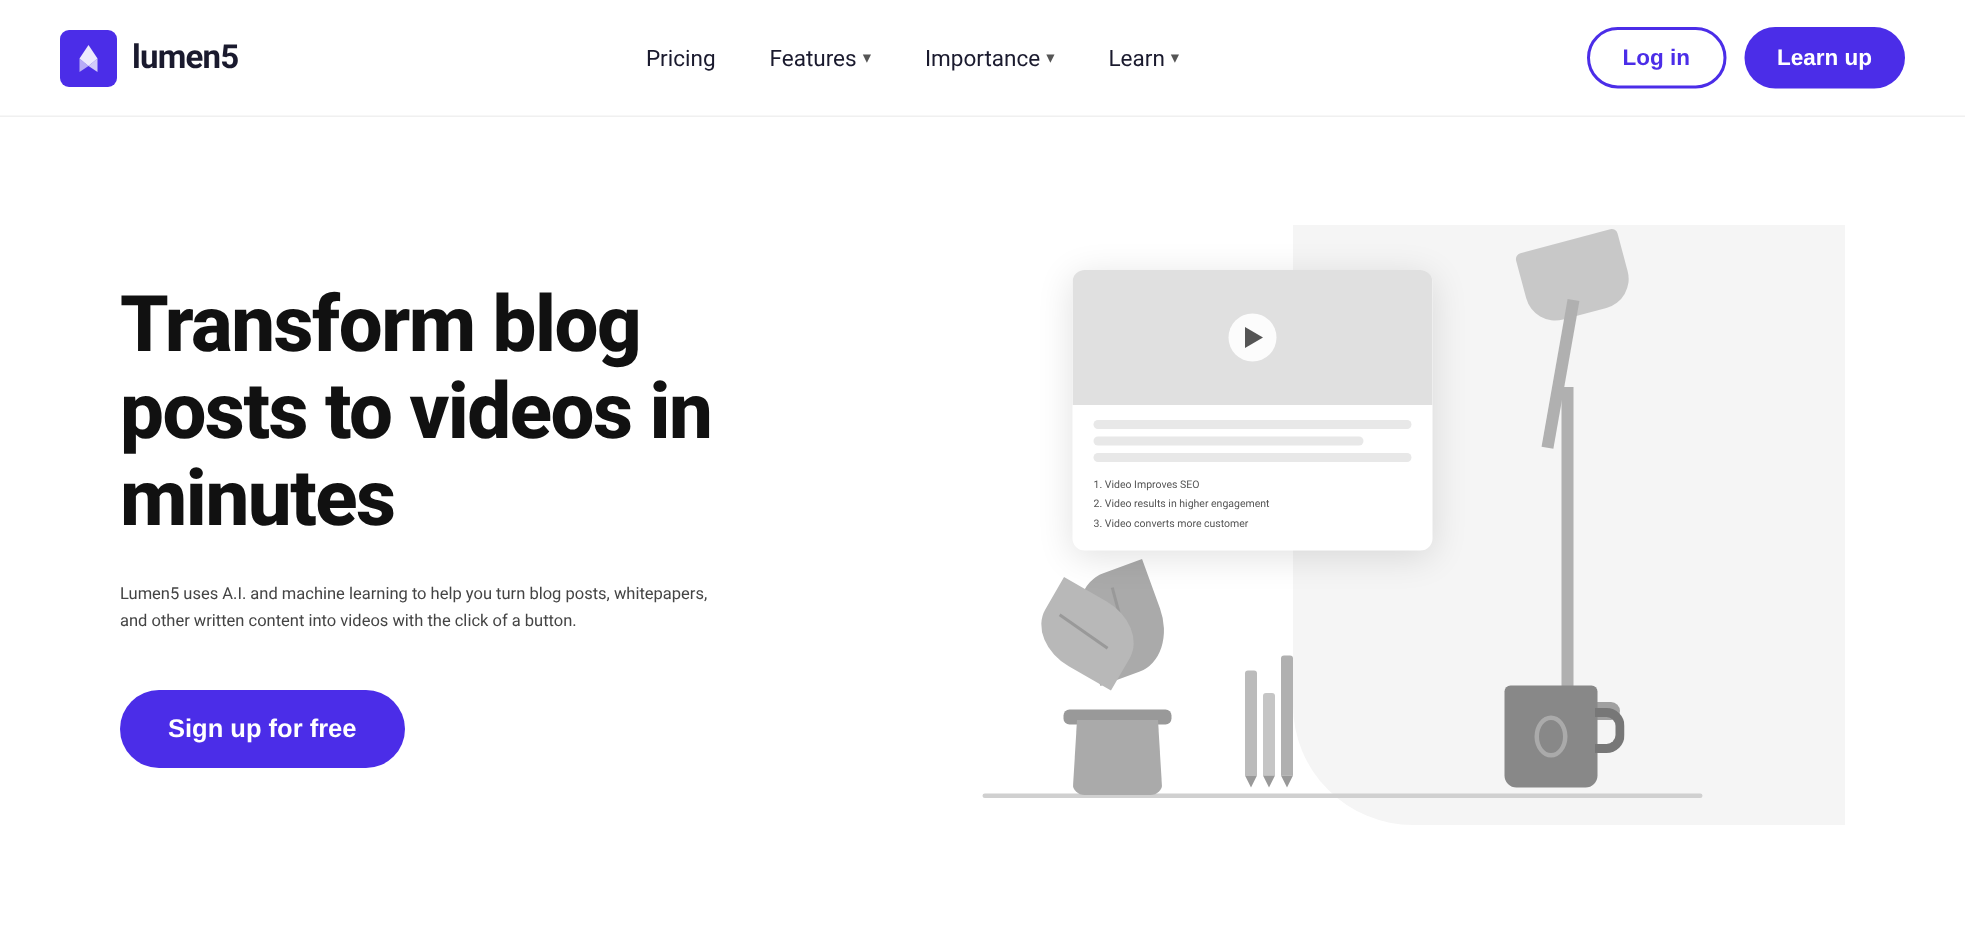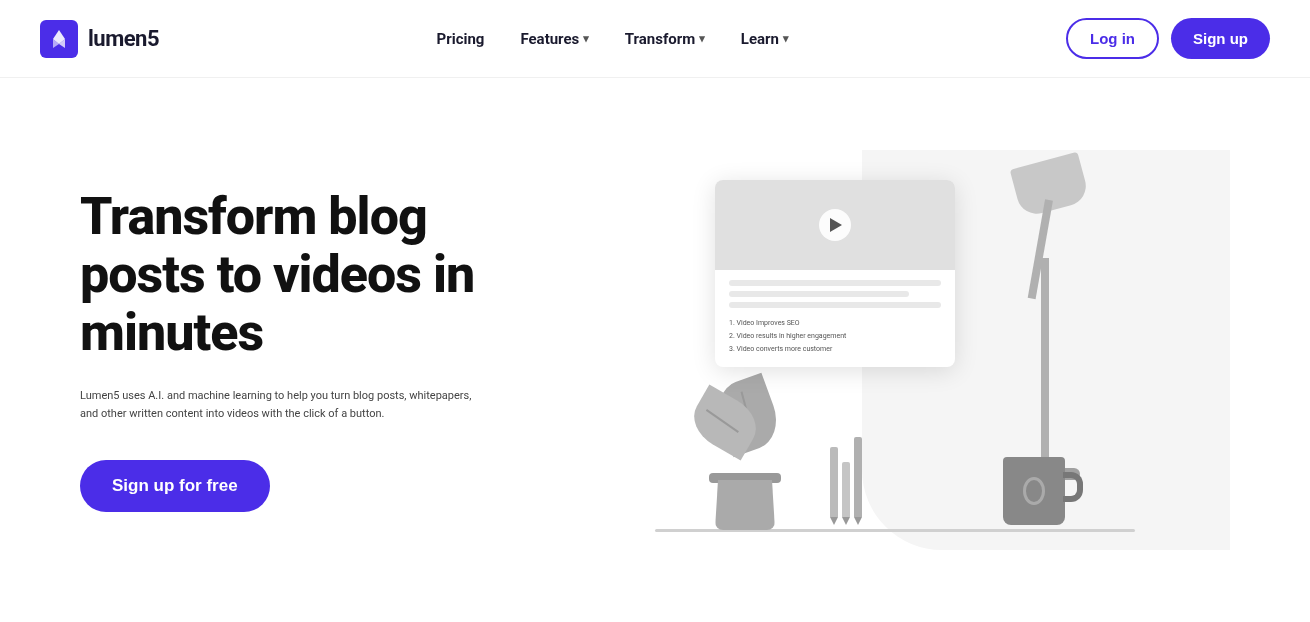--- a/index.html
+++ b/index.html
@@ -42,21 +42,21 @@
     }
     .nav-link {
       display: flex;
       align-items: center;
       gap: 4px;
       padding: 8px 14px;
       font-size: 15px;
       color: #1a1a2e;
       text-decoration: none;
       cursor: pointer;
-      font-weight: 700;
+      font-weight: 400;
     }
     .chevron {
       font-size: 11px;
       color: #555;
     }
     .nav-actions {
       display: flex;
       gap: 12px;
     }
     .btn-login {
@@ -426,32 +426,32 @@
 
   <div class="nav-links">
     <a class="nav-link" href="#">
       <span>Pricing</span>
     </a>
     <a class="nav-link" href="#">
       <span>Features</span>
       <span class="chevron">▾</span>
     </a>
     <a class="nav-link" href="#">
-      <span>Transform</span>
+      <span>Importance</span>
       <span class="chevron">▾</span>
     </a>
     <a class="nav-link" href="#">
       <span>Learn</span>
       <span class="chevron">▾</span>
     </a>
   </div>
 
   <div class="nav-actions">
     <button class="btn-login">Log in</button>
-    <button class="btn-signup">Sign up</button>
+    <button class="btn-signup">Learn up</button>
   </div>
 </nav>
 
 <section class="hero">
   <div class="hero-left">
     <h1 class="hero-title">Transform blog posts to videos in minutes</h1>
     <p class="hero-desc">Lumen5 uses A.I. and machine learning to help you turn blog posts, whitepapers, and other written content into videos with the click of a button.</p>
     <button class="btn-cta">Sign up for free</button>
   </div>
 

